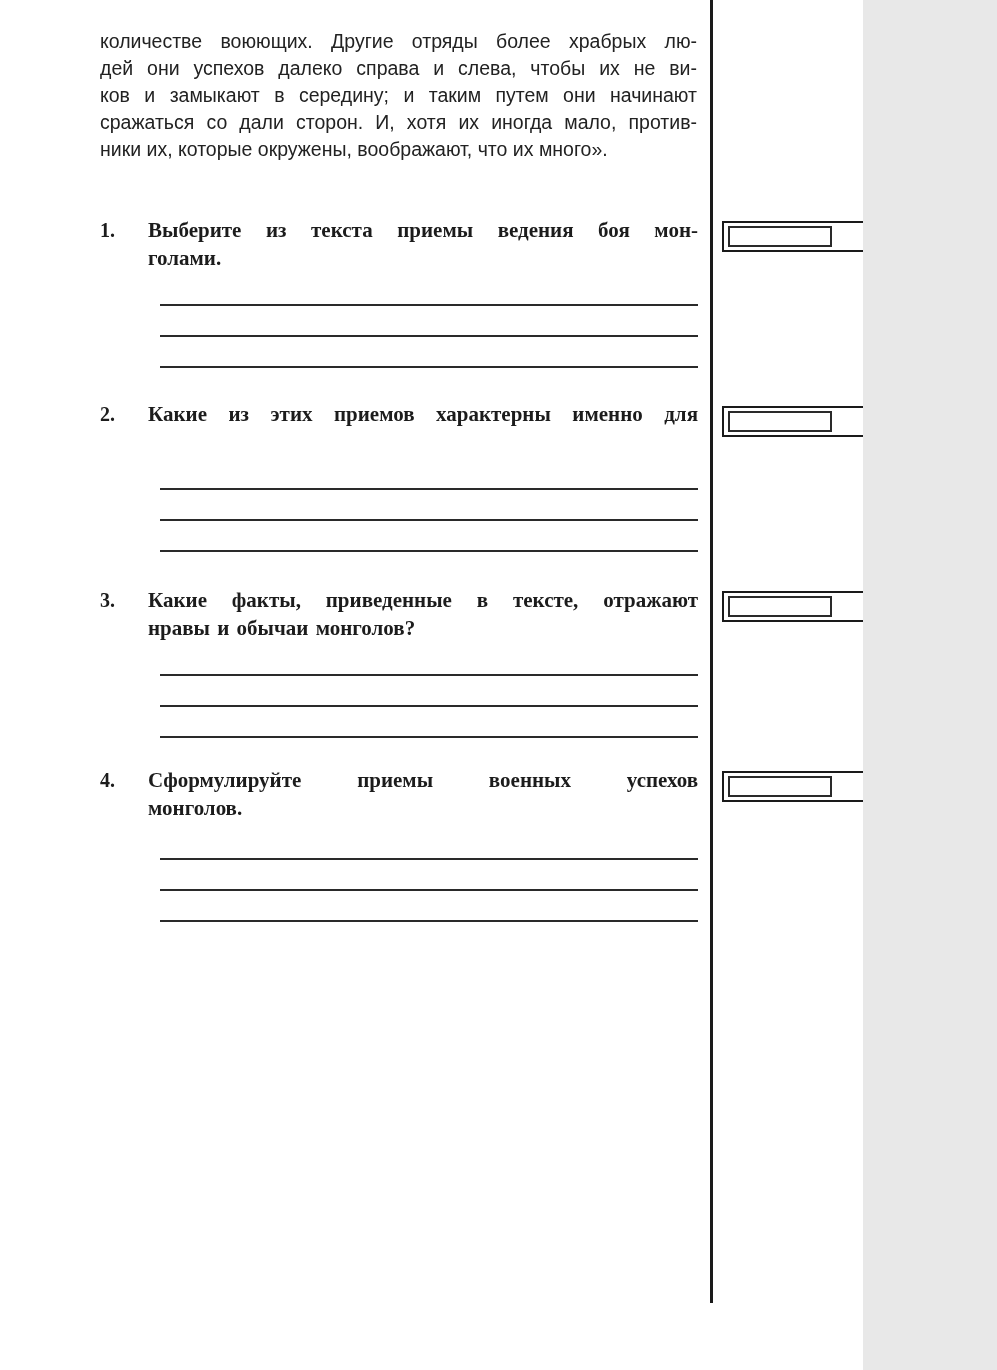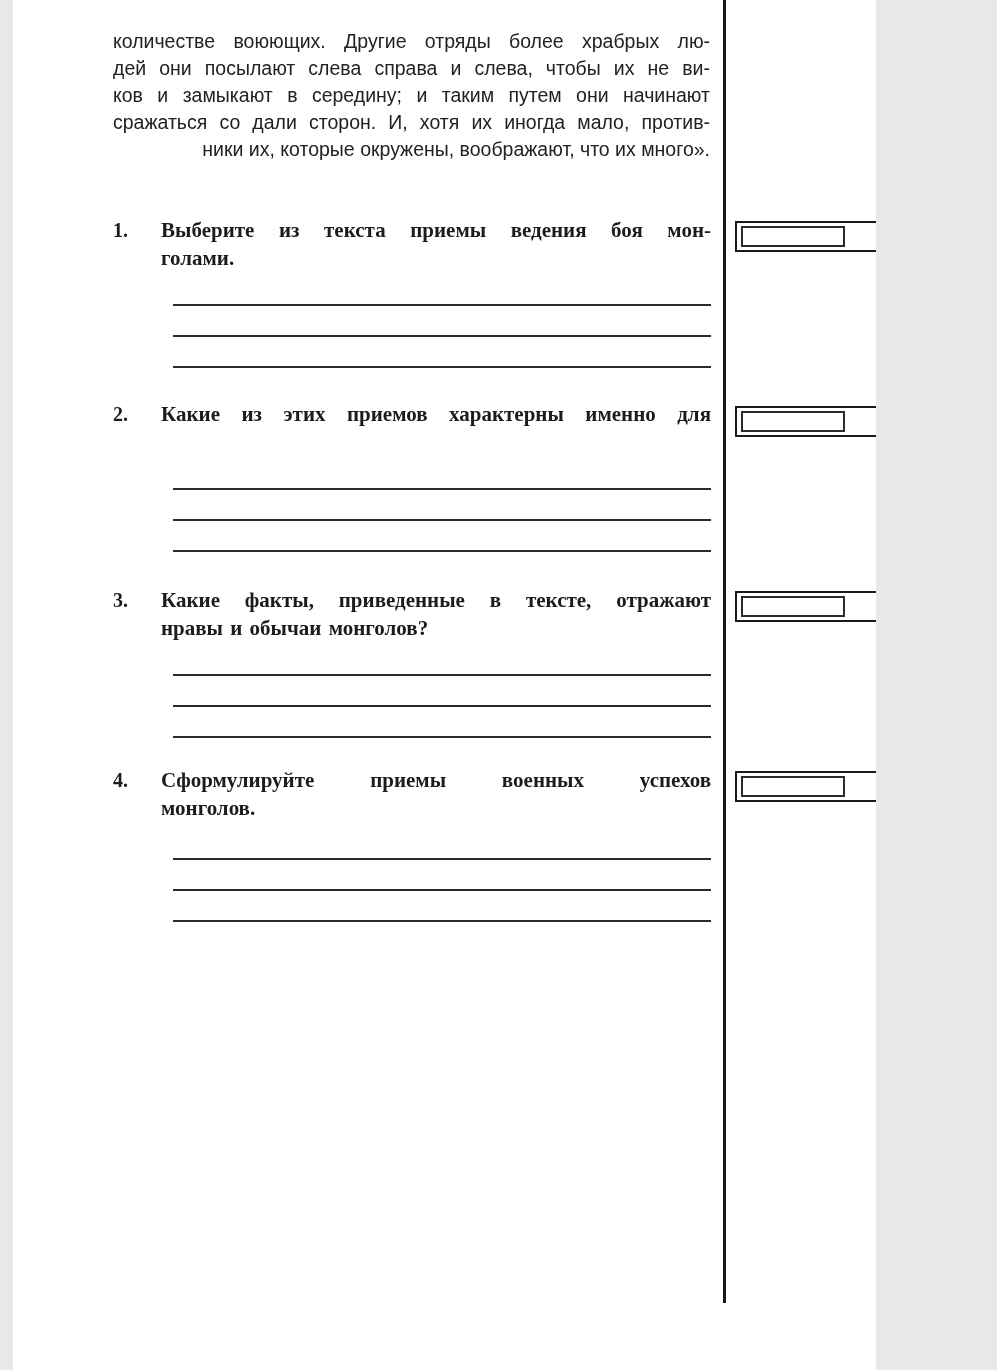--- a/index.html
+++ b/index.html
@@ -4,21 +4,20 @@
 <style>
   html, body { margin: 0; padding: 0; background: #e8e8e8; }
   .page {
     position: relative;
     width: 863px;
     height: 1370px;
     background: #ffffff;
     overflow: hidden;
     font-family: "Liberation Serif", serif;
     color: #1c1c1c;
-    margin-left: 13px;
   }
 
   
   .divider {
     position: absolute;
     left: 710px;
     top: 0;
     width: 3px;
     height: 1303px;
     background: #1a1a1a;
@@ -28,21 +27,21 @@
   .intro {
     position: absolute;
     left: 100px;
     top: 28px;
     width: 597px;
     font-family: "Liberation Sans", sans-serif;
     font-size: 19.5px;
     line-height: 27px;
     color: #222;
   }
-  .intro-line { white-space: nowrap; text-align: right; }
+  .intro-line { white-space: nowrap; }
   .jline {
     white-space: normal;
     text-align: justify;
     text-align-last: justify;
   }
 
   
   .question {
     position: absolute;
     left: 100px;
@@ -111,21 +110,21 @@
     color: #0f172a;
   }
 </style>
 </head>
 <body>
 
 <div class="page">
 
   <div class="intro">
     <div class="intro-line jline">количестве воюющих. Другие отряды более храбрых лю-</div>
-    <div class="intro-line jline">дей они посылают слева справа и слева, чтобы их не ви-</div>
+    <div class="intro-line jline">дей они успехов далеко справа и слева, чтобы их не ви-</div>
     <div class="intro-line jline">ков и замыкают в середину; и таким путем они начинают</div>
     <div class="intro-line jline">сражаться со дали сторон. И, хотя их иногда мало, против-</div>
     <div class="intro-line">ники их, которые окружены, воображают, что их много».</div>
   </div>
 
   <div class="question" style="top:216px; height:150px;">
     <div class="q-row">
       <div class="q-num">1.</div>
       <div class="q-text">
         <div class="q-line jline">Выберите из текста приемы ведения боя мон-</div>

